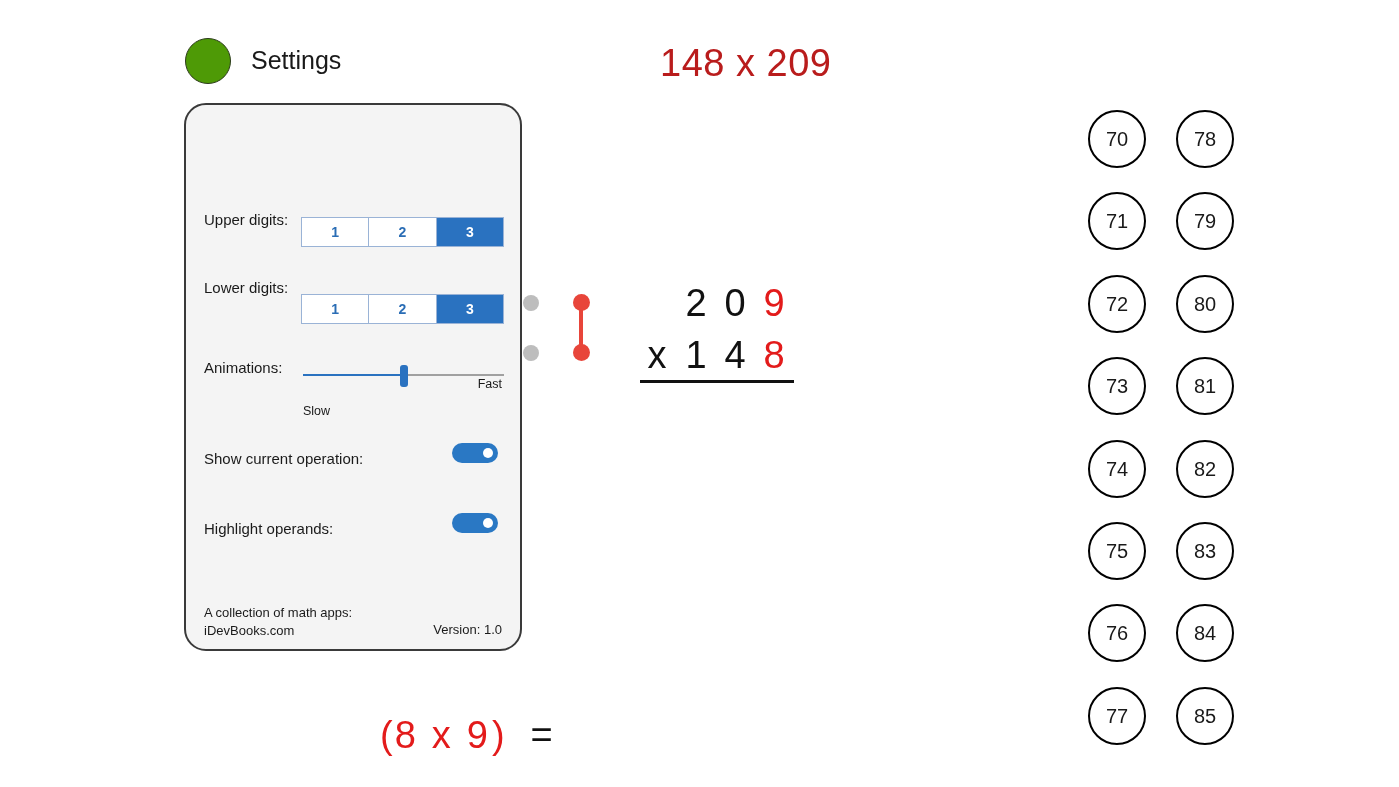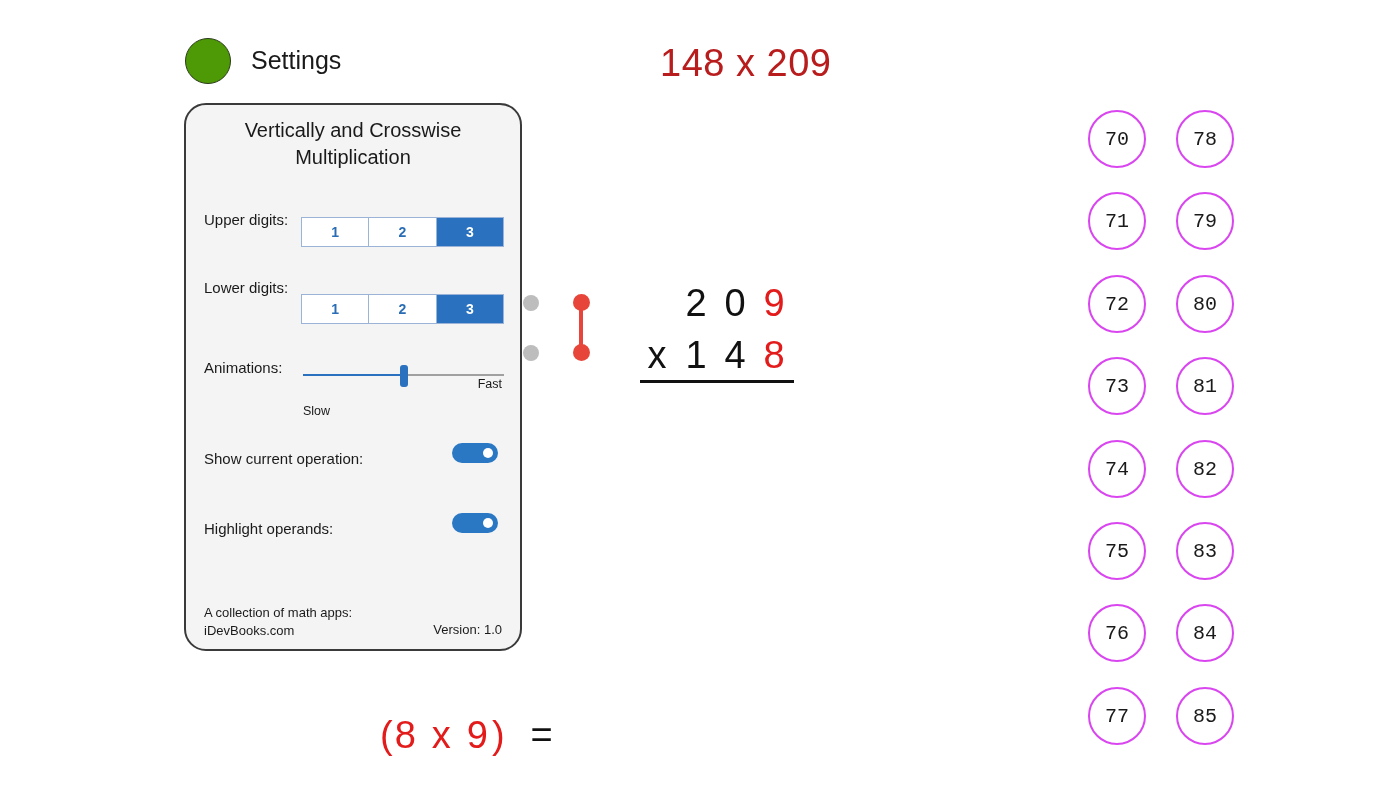--- a/index.html
+++ b/index.html
@@ -45,36 +45,32 @@
   .red-dot { width:17px; height:17px; border-radius:50%; background:#e8453a; }
   .red-line { left:579px; top:310px; width:4px; height:44px; background:#e8453a; }
 
   .digit { font-size:38px; width:38px; text-align:center; }
   .red { color:#e31b1b; }
   .underline { left:640px; top:380px; width:154px; height:3px; background:#111; }
 
   .formula { left:380px; top:714px; font-size:38px; }
   .formula .part { display:inline-block; }
 
-  .circle { width:58px; height:58px; border-radius:50%; border:2px solid #d946ef; box-sizing:border-box;
+  .circle { width:58px; height:58px; border-radius:50%; border:2px solid #000000; box-sizing:border-box;
             display:flex; align-items:center; justify-content:center; font-size:20px; color:#1a1a1a;
-            background:#fff; cursor:pointer;font-family:Liberation Mono, monospace; }
+            background:#fff; cursor:pointer; }
 </style>
 </head>
 <body>
 
 <div class="abs settings-dot"></div>
 <div class="abs settings-label">Settings</div>
 <div class="abs problem-title">148 x 209</div>
 
 <div class="abs panel">
-  <div class="panel-title">
-    <div>Vertically and Crosswise</div>
-    <div>Multiplication</div>
-  </div>
 
   <div class="row-label" style="top:106px;">Upper digits:</div>
   <div class="seg" style="top:112px;">
     <div class="seg-btn">1</div>
     <div class="seg-btn">2</div>
     <div class="seg-btn active">3</div>
   </div>
 
   <div class="row-label" style="top:174px;">Lower digits:</div>
   <div class="seg" style="top:189px;">

